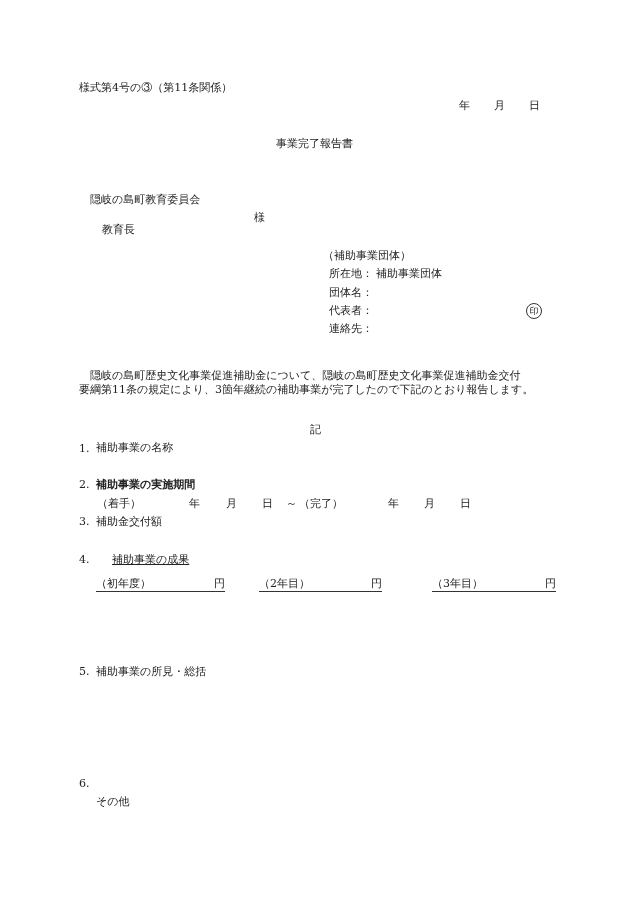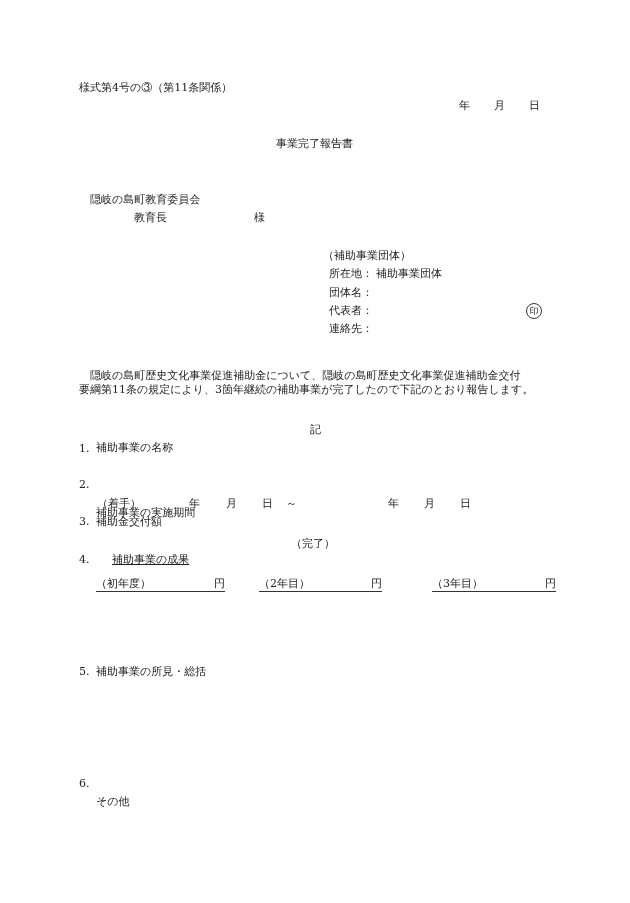--- a/index.html
+++ b/index.html
@@ -18,48 +18,48 @@
 <div>
   <div class="t" style="left:79px;top:81px;">様式第4号の③（第11条関係）</div>
 
   <div class="t" style="left:459px;top:99px;">年</div>
   <div class="t" style="left:494px;top:99px;">月</div>
   <div class="t" style="left:529px;top:99px;">日</div>
 
   <div class="t" style="left:276px;top:137px;">事業完了報告書</div>
 
   <div class="t" style="left:90px;top:193px;">隠岐の島町教育委員会</div>
-  <div class="t" style="left:102px;top:211px;margin-left:32px;">教育長</div>
+  <div class="t" style="left:102px;top:223px;">教育長</div>
   <div class="t" style="left:254px;top:211px;">様</div>
 
   <div class="t" style="left:323px;top:249px;">（補助事業団体）</div>
   <div class="t" style="left:329px;top:267px;">所在地：</div>
   <div class="t" style="left:376px;top:267px;">補助事業団体</div>
   <div class="t" style="left:329px;top:286px;">団体名：</div>
   <div class="t" style="left:329px;top:304px;">代表者：</div>
   <div class="t" style="left:526px;top:303px;width:14px;height:14px;border:1px solid #333;border-radius:50%;text-align:center;font-size:9px;line-height:14px;">印</div>
   <div class="t" style="left:329px;top:322px;">連絡先：</div>
 
   <div class="t" style="left:90px;top:369px;">隠岐の島町歴史文化事業促進補助金について、隠岐の島町歴史文化事業促進補助金交付</div>
   <div class="t" style="left:79px;top:383px;">要綱第11条の規定により、3箇年継続の補助事業が完了したので下記のとおり報告します。</div>
 
   <div class="t" style="left:310px;top:423px;">記</div>
 
   <div class="t" style="left:79px;top:442px;">1.</div>
   <div class="t" style="left:96px;top:441px;">補助事業の名称</div>
 
   <div class="t" style="left:79px;top:478px;">2.</div>
-  <div class="t" style="left:96px;top:506px;">補助事業の実施期間</div>
+  <div class="t" style="left:96px;top:478px;font-weight:bold;">補助事業の実施期間</div>
 
   <div class="t" style="left:97px;top:497px;">（着手）</div>
   <div class="t" style="left:189px;top:497px;">年</div>
   <div class="t" style="left:226px;top:497px;">月</div>
   <div class="t" style="left:262px;top:497px;">日</div>
   <div class="t" style="left:286px;top:497px;">～</div>
-  <div class="t" style="left:291px;top:497px;margin-top:40px;">（完了）</div>
+  <div class="t" style="left:299px;top:497px;">（完了）</div>
   <div class="t" style="left:388px;top:497px;">年</div>
   <div class="t" style="left:424px;top:497px;">月</div>
   <div class="t" style="left:460px;top:497px;">日</div>
 
   <div class="t" style="left:79px;top:515px;">3.</div>
   <div class="t" style="left:96px;top:515px;">補助金交付額</div>
 
   <div class="ul" style="left:96px;top:533px;width:129px;">
     <span style="left:0;">（初年度）</span>
     <span style="right:0;">円</span>

